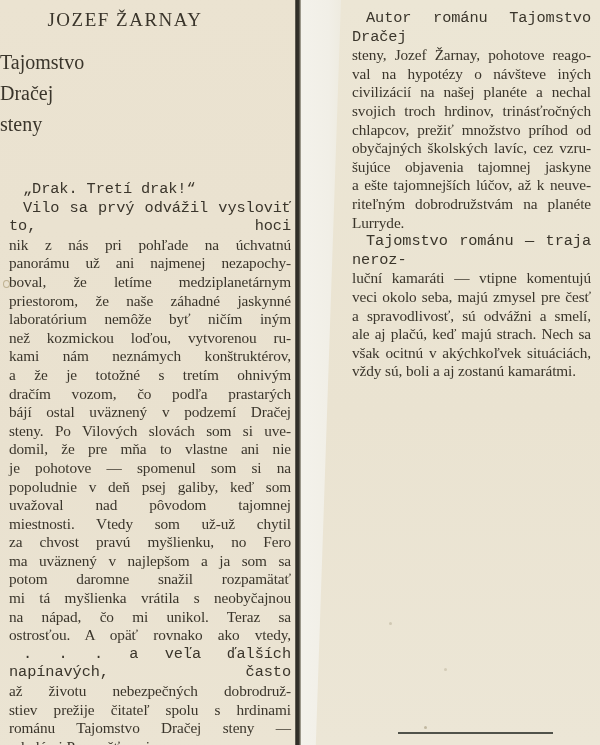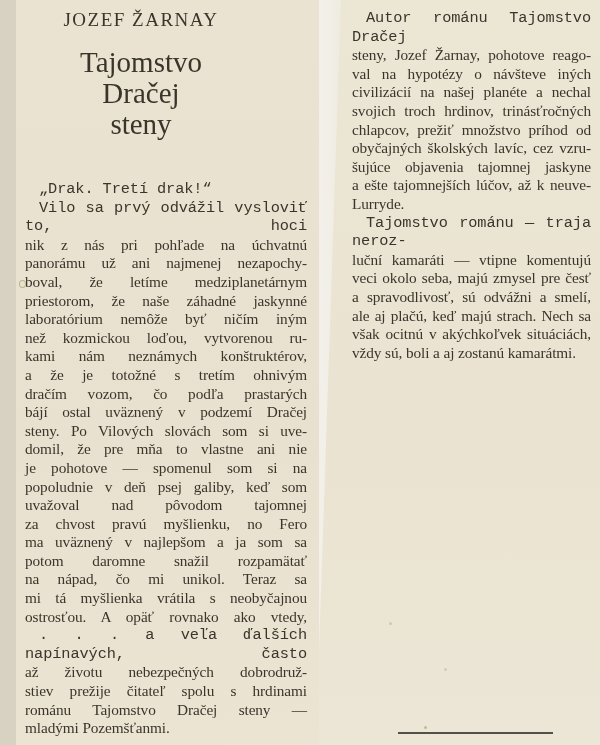--- a/index.html
+++ b/index.html
@@ -11,26 +11,26 @@
   .page-right{position:absolute;left:294px;top:0;width:306px;height:745px;
               background:linear-gradient(180deg,var(--right-page-bg,#ece6d5) 0%,#eae3d1 55%,#ece6d6 100%);}
   
   .edge-strip{position:absolute;left:299px;top:0;width:42px;height:745px;
               background:linear-gradient(90deg,#f4f2eb 0%,var(--paper-edge,#f1efe7) 70%,#eeebe0 100%);
               clip-path:polygon(0 0,100% 0,40% 100%,0 100%);}
   
   .spine-line{position:absolute;left:294px;top:0;width:7px;height:745px;
               background:linear-gradient(90deg,rgba(110,104,88,.55) 0%,var(--spine-line,#2f2d27) 35%,#34322b 70%,rgba(160,154,134,.65) 100%);}
   
-  .page-left{position:absolute;left:16px;top:0;width:295px;height:745px;
-             background:linear-gradient(178deg,var(--left-page-bg,#ebe3d1) 0%,#e9e1cf 60%,#ebe4d3 100%);padding-left:8px;}
+  .page-left{position:absolute;left:0;top:0;width:295px;height:745px;
+             background:linear-gradient(178deg,var(--left-page-bg,#ebe3d1) 0%,#e9e1cf 60%,#ebe4d3 100%);}
   .author{position:absolute;left:0;top:9px;width:250px;text-align:center;
           font-size:19px;letter-spacing:1.5px;line-height:22px;white-space:nowrap;}
-  .title{position:absolute;left:0;top:47px;width:250px;text-align:center;
-         font-size:29px;line-height:31px;font-weight:400;}
+  .title{position:absolute;left:0;top:47px;width:250px;text-align:left;
+         font-size:20px;line-height:31px;font-weight:400;}
   .colbody{position:absolute;font-size:15.3px;line-height:18.6px;letter-spacing:-0.1px;}
   .left-body{left:9px;top:180px;width:282px;}
   .right-body{left:352px;top:9px;width:239px;}
   .para{margin:0;}
   .bline{text-align:justify;text-align-last:justify;}
   .bline.end{text-align-last:left;}
   .bline.ind{text-indent:14px;font-family:Liberation Mono, monospace;}
   .footer-rule{position:absolute;left:398px;top:732px;width:155px;height:2px;
                background:var(--rule,#50524a);}
   .speck{position:absolute;border-radius:50%;background:#b6ac93;opacity:.8;}
@@ -69,25 +69,26 @@
           <div class="bline">než kozmickou loďou, vytvorenou ru-</div>
           <div class="bline">kami nám neznámych konštruktérov,</div>
           <div class="bline">a že je totožné s tretím ohnivým</div>
           <div class="bline">dračím vozom, čo podľa prastarých</div>
           <div class="bline">bájí ostal uväznený v podzemí Dračej</div>
           <div class="bline">steny. Po Vilových slovách som si uve-</div>
           <div class="bline">domil, že pre mňa to vlastne ani nie</div>
           <div class="bline">je pohotove — spomenul som si na</div>
           <div class="bline">popoludnie v deň psej galiby, keď som</div>
           <div class="bline">uvažoval nad pôvodom tajomnej</div>
+          <div class="bline">miestnosti. Vtedy som už-už chytil</div>
           <div class="bline">za chvost pravú myšlienku, no Fero</div>
           <div class="bline">ma uväznený v najlepšom a ja som sa</div>
           <div class="bline">potom daromne snažil rozpamätať</div>
+          <div class="bline">mi tá myšlienka vrátila s neobyčajnou</div>
           <div class="bline">na nápad, čo mi unikol. Teraz sa</div>
-          <div class="bline">mi tá myšlienka vrátila s neobyčajnou</div>
           <div class="bline">ostrosťou. A opäť rovnako ako vtedy,</div>
         </div>
         <div class="para">
           <div class="bline ind">. . . a veľa ďalších napínavých, často</div>
           <div class="bline">až životu nebezpečných dobrodruž-</div>
           <div class="bline">stiev prežije čitateľ spolu s hrdinami</div>
           <div class="bline">románu Tajomstvo Dračej steny —</div>
           <div class="bline end">mladými Pozemšťanmi.</div>
         </div>
       </div>
@@ -98,20 +99,21 @@
       <div class="para">
         <div class="bline ind">Autor románu Tajomstvo Dračej</div>
         <div class="bline">steny, Jozef Žarnay, pohotove reago-</div>
         <div class="bline">val na hypotézy o návšteve iných</div>
         <div class="bline">civilizácií na našej planéte a nechal</div>
         <div class="bline">svojich troch hrdinov, trinásťročných</div>
         <div class="bline">chlapcov, prežiť množstvo príhod od</div>
         <div class="bline">obyčajných školských lavíc, cez vzru-</div>
         <div class="bline">šujúce objavenia tajomnej jaskyne</div>
         <div class="bline">a ešte tajomnejších lúčov, až k neuve-</div>
+        <div class="bline">riteľným dobrodružstvám na planéte</div>
         <div class="bline end">Lurryde.</div>
       </div>
       <div class="para">
         <div class="bline ind">Tajomstvo románu — traja neroz-</div>
         <div class="bline">luční kamaráti — vtipne komentujú</div>
         <div class="bline">veci okolo seba, majú zmysel pre česť</div>
         <div class="bline">a spravodlivosť, sú odvážni a smelí,</div>
         <div class="bline">ale aj plačú, keď majú strach. Nech sa</div>
         <div class="bline">však ocitnú v akýchkoľvek situáciách,</div>
         <div class="bline end">vždy sú, boli a aj zostanú kamarátmi.</div>

